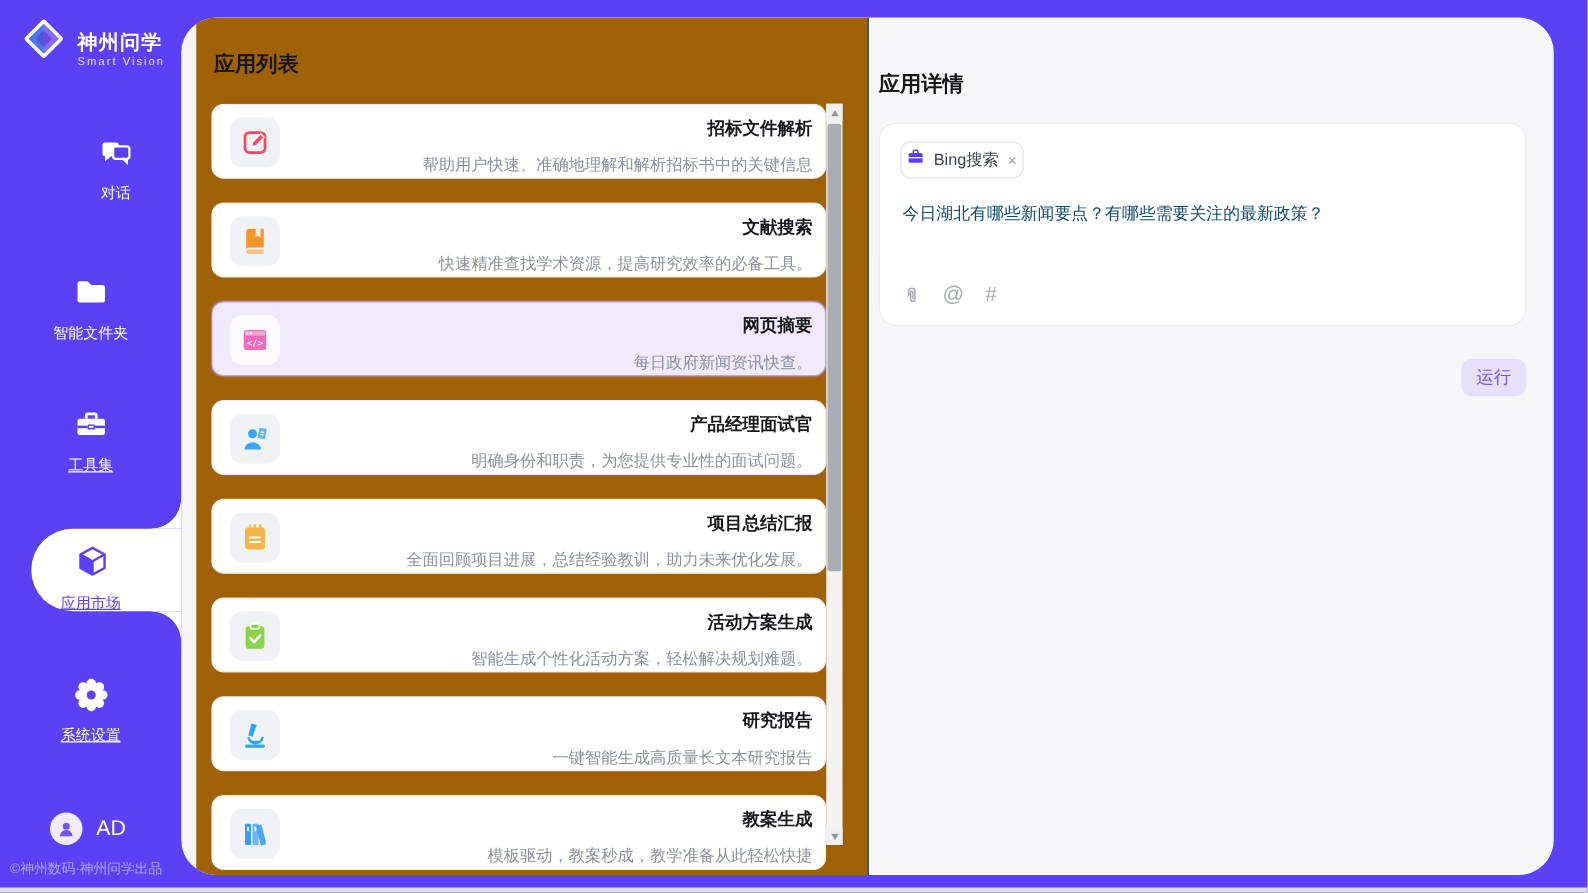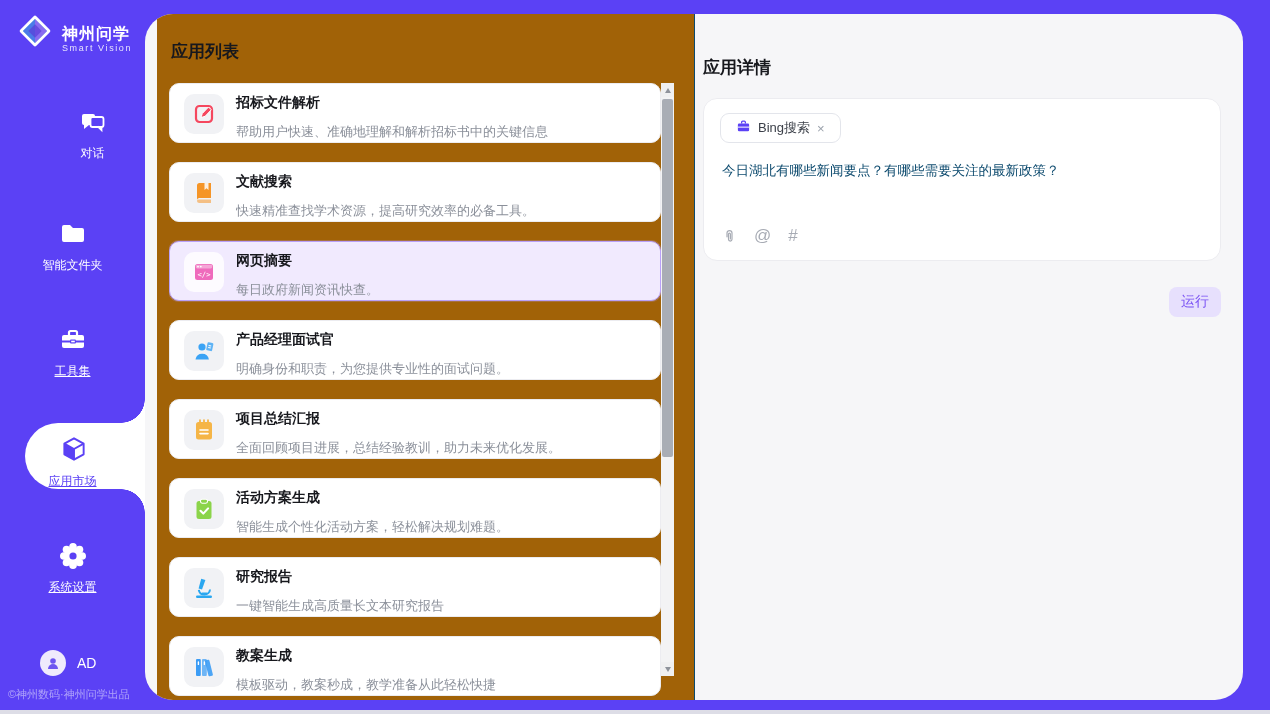--- a/index.html
+++ b/index.html
@@ -25,56 +25,56 @@
   .nav-item.active .nav-label { color:#5b41f5; }
 
   .active-bubble { position:absolute; left:25px; width:120px; top:423px; height:66px;
                    background:#fff; border-radius:33px 0 0 33px; z-index:2; }
   .bubble-notch { position:absolute; left:121px; width:24px; height:24px; z-index:2; }
   .bubble-notch.top { top:399px; background:radial-gradient(circle 24px at 0 0, #5b41f5 0 23.5px, #fff 24px); }
   .bubble-notch.bottom { top:489px; background:radial-gradient(circle 24px at 0 100%, #5b41f5 0 23.5px, #fff 24px); }
 
   .user-row { position:absolute; left:40px; top:650px; display:flex; align-items:center; gap:11px; z-index:3; cursor:pointer; }
   .avatar { width:26px; height:26px; border-radius:50%; background:#efeafc; display:flex; align-items:center; justify-content:center; }
-  .user-initials { color:#fff; font-size:14px; }
+  .user-initials { color:#fff; font-size:17px; }
   .sidebar-footer { position:absolute; left:8px; bottom:12px; font-size:11px; color:rgba(255,255,255,.5); white-space:nowrap; z-index:3; }
 
   
   .main { position:absolute; left:145px; top:14px; width:1098px; height:686px;
           background:#f6f6f8; border-radius:28px; overflow:hidden; z-index:1; }
 
   
   .list-panel { position:absolute; left:12px; top:0; width:538px; height:100%; background:#a16207; border-right:1px solid #0c4a6e; }
   .panel-title { position:absolute; top:26px; left:14px; font-size:17px; font-weight:bold; color:#17181d; }
   .app-scroll { position:absolute; top:69px; left:12px; width:492px; bottom:0; overflow:hidden; }
 
   .app-card { position:relative; width:100%; height:60px; margin-bottom:19px;
               background:#fff; border:1px solid #ececf0; border-radius:10px; cursor:pointer; }
   .app-card.selected { background:#f1eafe; border:1px solid #b9a0f8; box-shadow:0 0 0 1px rgba(185,160,248,.25); }
   .app-icon-box { position:absolute; left:14px; top:10px; width:40px; height:40px; border-radius:10px;
                   background:#f1f2f5; display:flex; align-items:center; justify-content:center; }
   .app-card.selected .app-icon-box { background:#fdfbff; }
-  .app-texts { position:absolute; left:66px; top:10px; right:10px; }
+  .app-texts { position:absolute; left:66px; top:10px; right:10px;text-align:right; }
   .app-name { font-size:14px; font-weight:bold; color:#17181d; line-height:1.2; }
   .app-desc { font-size:13px; color:#8b909a; margin-top:12px; white-space:nowrap; overflow:hidden; }
 
   
   .scrollbar { position:absolute; left:504px; top:69px; width:13px; height:593px; background:#f3f3f4; }
   .sb-btn { position:absolute; left:0; width:13px; height:14px; background:#f0f0f1; display:flex; align-items:center; justify-content:center; cursor:pointer; }
   .sb-btn.up { top:0; } .sb-btn.down { bottom:0; }
   .tri-up { width:0; height:0; border-left:3.5px solid transparent; border-right:3.5px solid transparent; border-bottom:5px solid #8f939b; }
   .tri-down { width:0; height:0; border-left:3.5px solid transparent; border-right:3.5px solid transparent; border-top:5px solid #8f939b; }
   .sb-thumb { position:absolute; left:1px; width:11px; top:16px; height:358px; background:#a9adb5; border-radius:2px; cursor:pointer; }
 
   
   .detail-panel { position:absolute; left:539px; top:0; right:0; height:100%;margin-top:16px; }
   .detail-card { position:absolute; top:68px; left:19px; width:518px; height:163px;
                  background:#fff; border:1px solid #ececf0; border-radius:14px; }
   .tool-chip { position:absolute; top:14px; left:16px; height:30px; display:inline-flex; align-items:center; gap:7px;
-               padding:0 15px; border:1px solid #e3e5eb; border-radius:9px; background:#fff; cursor:pointer; }
+               padding:0 4px; border:1px solid #e3e5eb; border-radius:9px; background:#fff; cursor:pointer; }
   .chip-label { font-size:13px; color:#3c4049; }
   .chip-close { font-size:13px; color:#9aa1ab; cursor:pointer; line-height:1; }
   .prompt-text { position:absolute; top:62px; left:18px; right:18px; font-size:13.5px; color:#0c4a6e; line-height:1.55; cursor:text; }
   .attach-row { position:absolute; bottom:14px; left:18px; display:flex; align-items:center; gap:17px; }
   .attach-row .txt-icon { font-size:17px; color:#a7abb4; cursor:pointer; }
   .attach-row svg { cursor:pointer; display:block; }
   .run-btn { position:absolute; top:257px; right:22px; width:52px; height:30px; border:none; border-radius:8px;
              background:#e7e0fd; color:#7a52f4; font-size:14px; font-family:inherit; cursor:pointer; }
 
   .bottom-strip { position:absolute; left:0; right:0; bottom:0; height:4px; background:#dddde6; z-index:5; }

